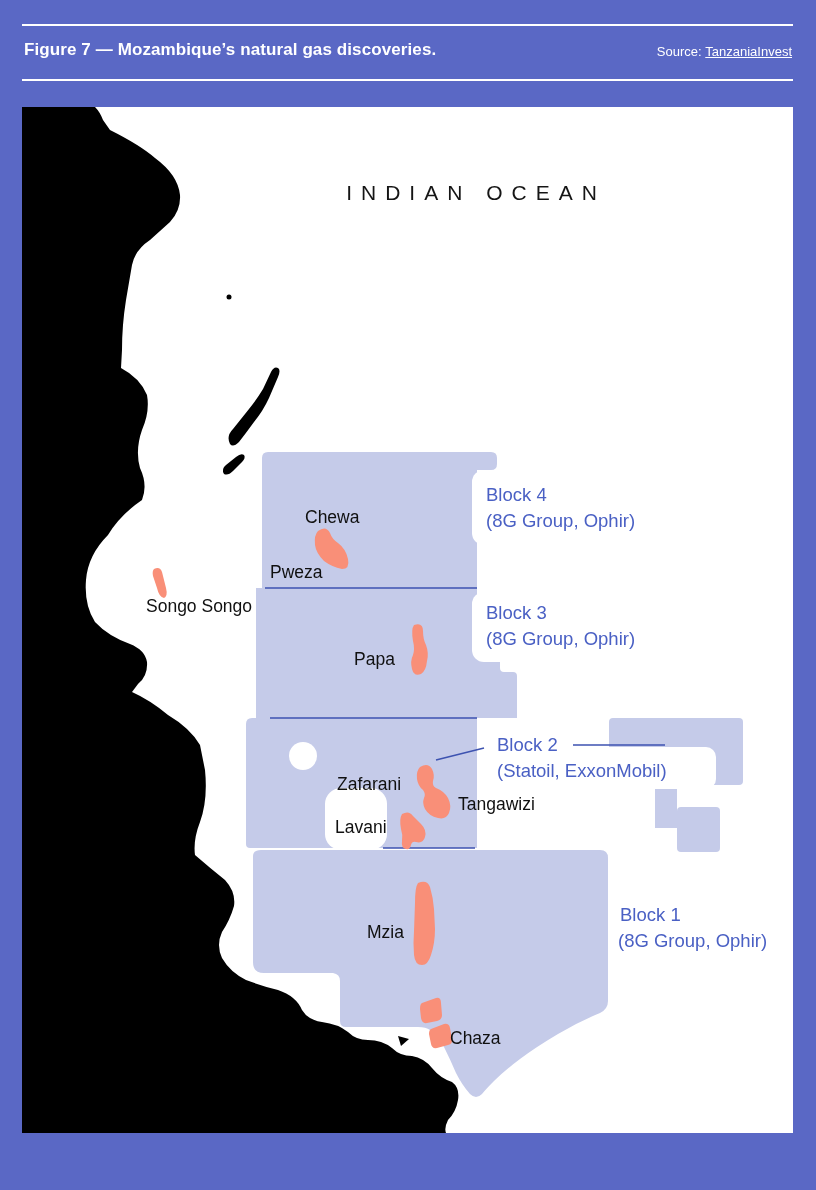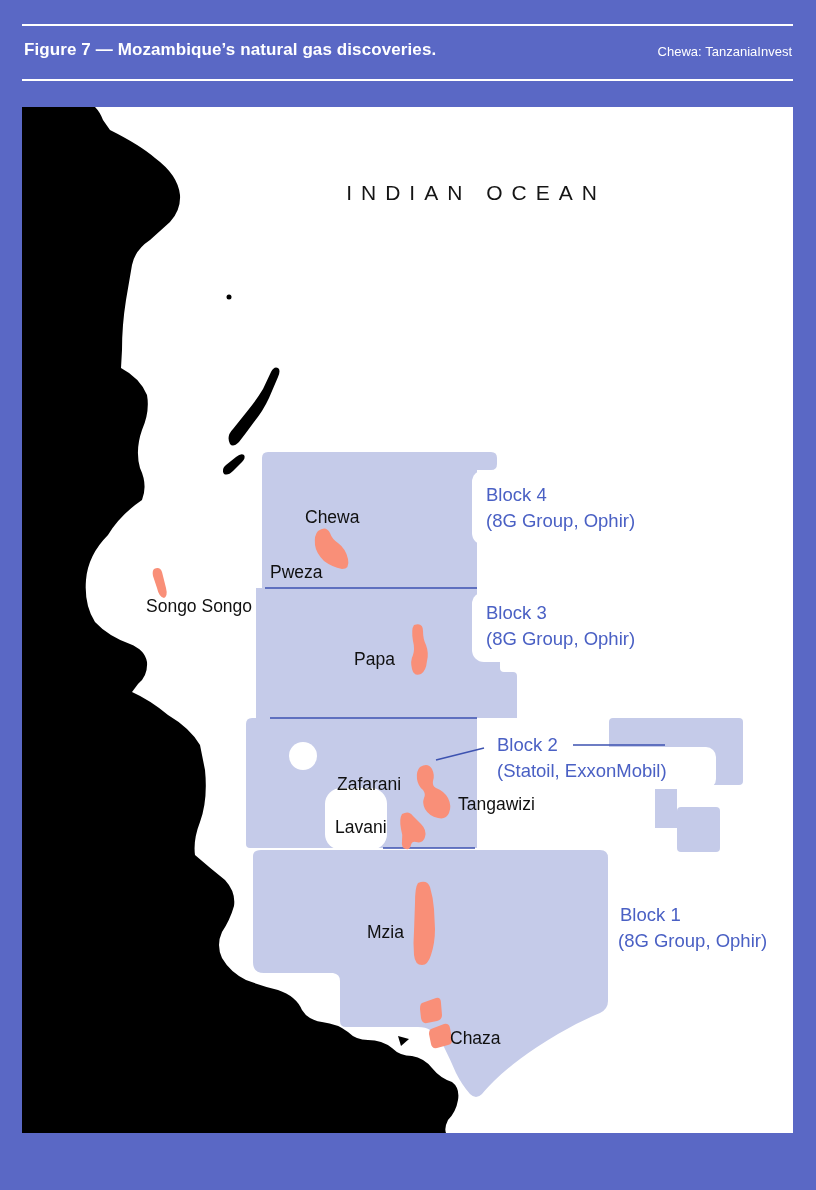--- a/index.html
+++ b/index.html
@@ -16,21 +16,21 @@
   #rule-top{top:24px;}
   #rule-bottom{top:79px;}
   .figure-title{
     position:absolute;left:24px;top:40px;
     color:#ffffff;font-size:17px;font-weight:700;letter-spacing:0.1px;
   }
   .source-line{
     position:absolute;right:24px;top:44px;
     color:#ffffff;font-size:13px;font-weight:400;
   }
-  .source-line .src-link{cursor:pointer;}
+  .source-line .src-link{text-decoration:underline;cursor:pointer;}
   #map-wrap{
     position:absolute;left:22px;top:107px;width:771px;height:1026px;background:#3b82f6;
   }
   svg{display:block;}
   .ocean-label{
     font-size:21px;letter-spacing:9px;fill:#151515;font-weight:400;
   }
   .field-label{
     font-size:17.5px;fill:#101010;font-weight:400;
   }
@@ -38,21 +38,21 @@
     font-size:18.5px;fill:#4a60c4;font-weight:500;
   }
 </style>
 </head>
 <body>
 
 <div id="rule-top" class="rule"></div>
 
 <div class="figure-title">Figure 7 — Mozambique’s natural gas discoveries.</div>
 
-<div class="source-line"><span>Chewa:</span>&nbsp;<span class="src-link">TanzaniaInvest</span></div>
+<div class="source-line"><span>Source:</span>&nbsp;<span class="src-link">TanzaniaInvest</span></div>
 
 <div id="rule-bottom" class="rule"></div>
 
 <div id="map-wrap">
 <svg width="771" height="1026" viewBox="0 0 771 1026" xmlns="http://www.w3.org/2000/svg">
 
   <rect x="0" y="0" width="771" height="1026" fill="#ffffff"></rect>
 
   <path fill="#000000" d="
     M0,0 L73,0 Q78,5 81,13 L88,23

